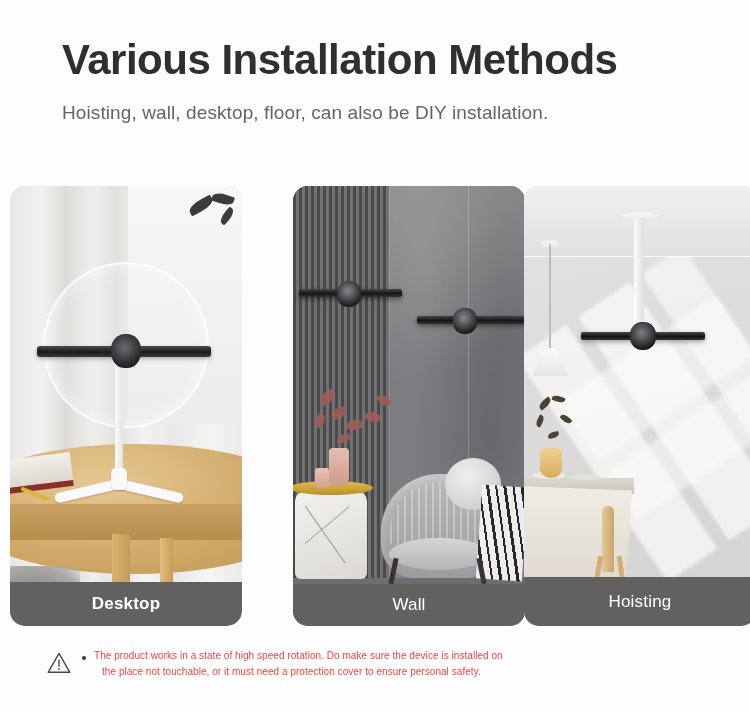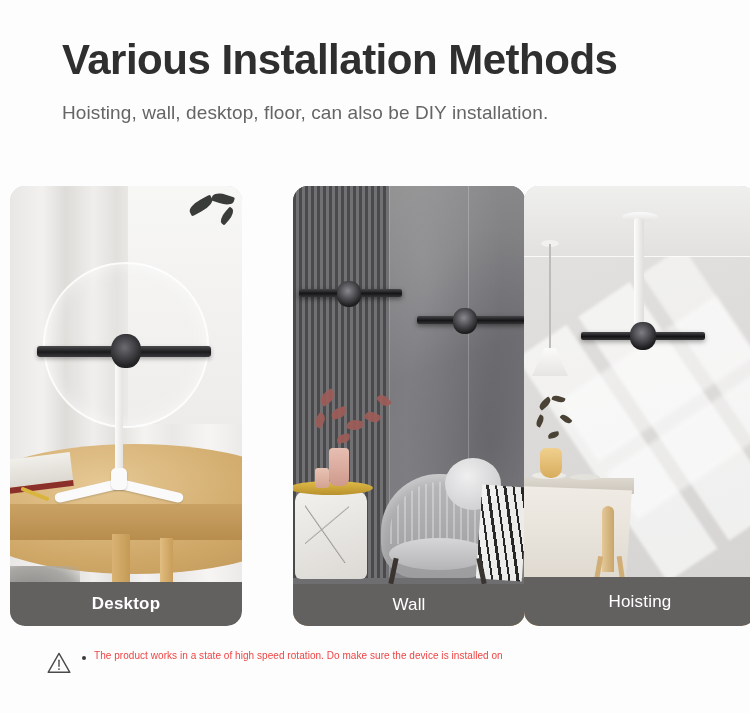--- a/index.html
+++ b/index.html
@@ -341,14 +341,15 @@
 
 <div class="note">
   <svg class="warn-icon" viewBox="0 0 24 24">
     <path d="M12 3.2 L22 20.6 L2 20.6 Z" fill="none" stroke="#4a4a4a" stroke-width="1.3" stroke-linejoin="round"></path>
     <line x1="12" y1="9.5" x2="12" y2="15" stroke="#4a4a4a" stroke-width="1.3" stroke-linecap="round"></line>
     <circle cx="12" cy="17.6" r="0.85" fill="#4a4a4a"></circle>
   </svg>
   <div class="note-body">
     <span class="note-bullet"></span>
     <div class="note-line l1">The product works in a state of high speed rotation. Do make sure the device is installed on</div>
+    <div class="note-line l2">the place not touchable, or it must need a protection cover to ensure personal safety.</div>
   </div>
 </div>
 
 </body></html>

